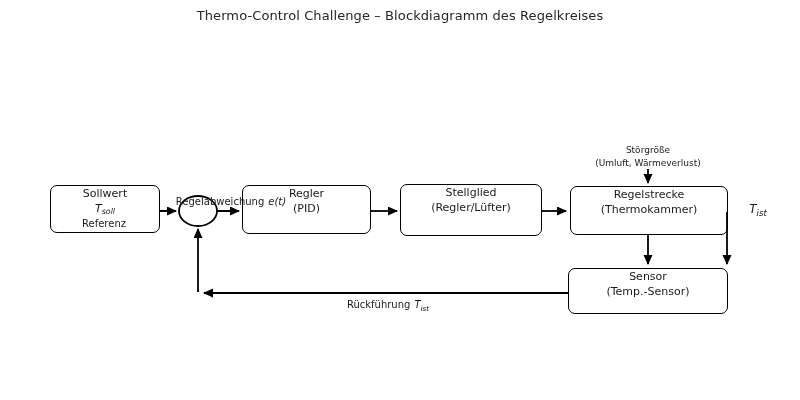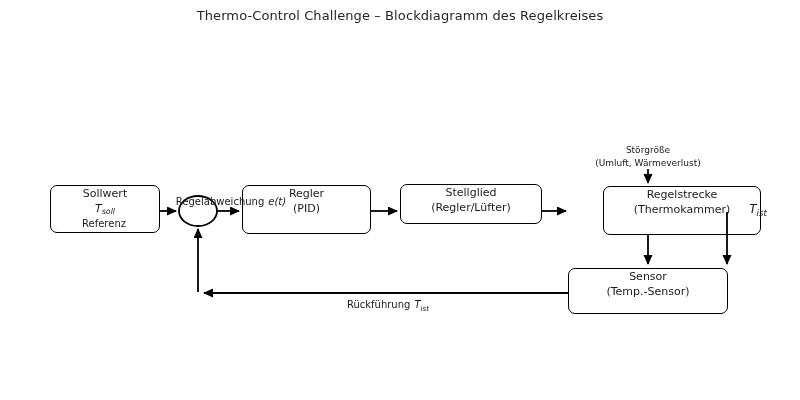--- a/index.html
+++ b/index.html
@@ -1,33 +1,33 @@
 <!DOCTYPE html>
 <html><head>
 <meta charset="utf-8">
 <style>
   html,body{margin:0;padding:0;background:#ffffff;}
   .canvas{
     position:relative;width:800px;height:400px;background:#ffffff;overflow:hidden;
-    font-family:"DejaVu Sans","Liberation Sans",sans-serif;color:#1a1a1a;
+    font-family:"DejaVu Sans","Liberation Sans",sans-serif;color:#1a1a1a;border-radius:8px;
   }
   .title{
     position:absolute;top:8px;left:0;width:100%;text-align:center;
     font-size:13px;color:#262626;letter-spacing:0.1px;
   }
   .block{
     position:absolute;z-index:1;background:#ffffff;border:1.8px solid #000000;
     border-radius:7px;display:flex;flex-direction:column;align-items:center;
     justify-content:flex-start;text-align:center;font-size:11px;line-height:15px;
     box-sizing:border-box;
   }
   #b-sollwert{left:50px;top:185px;width:110px;height:48px;}
   #b-regler{left:242px;top:185px;width:129px;height:49px;}
-  #b-stellglied{left:400px;top:184px;width:142px;height:40px;}
-  #b-regelstrecke{left:570px;top:186px;width:158px;height:49px;margin-left:33px;}
+  #b-stellglied{left:400px;top:184px;width:142px;height:52px;}
+  #b-regelstrecke{left:570px;top:186px;width:158px;height:49px;}
   #b-sensor{left:568px;top:268px;width:160px;height:46px;}
   .wires{position:absolute;left:0;top:0;z-index:2;pointer-events:none;}
   .wires line{stroke:#000;stroke-width:1.8;}
   .wires ellipse{stroke:#000;stroke-width:1.8;fill:#ffffff;}
   .lbl{
     position:absolute;z-index:3;transform:translate(-50%,-50%);
     white-space:nowrap;font-size:10px;color:#1a1a1a;text-align:center;
   }
   #l-referenz{left:104px;top:175px;margin-top:48px;}
   #l-regelabweichung{left:231px;top:201px;}

